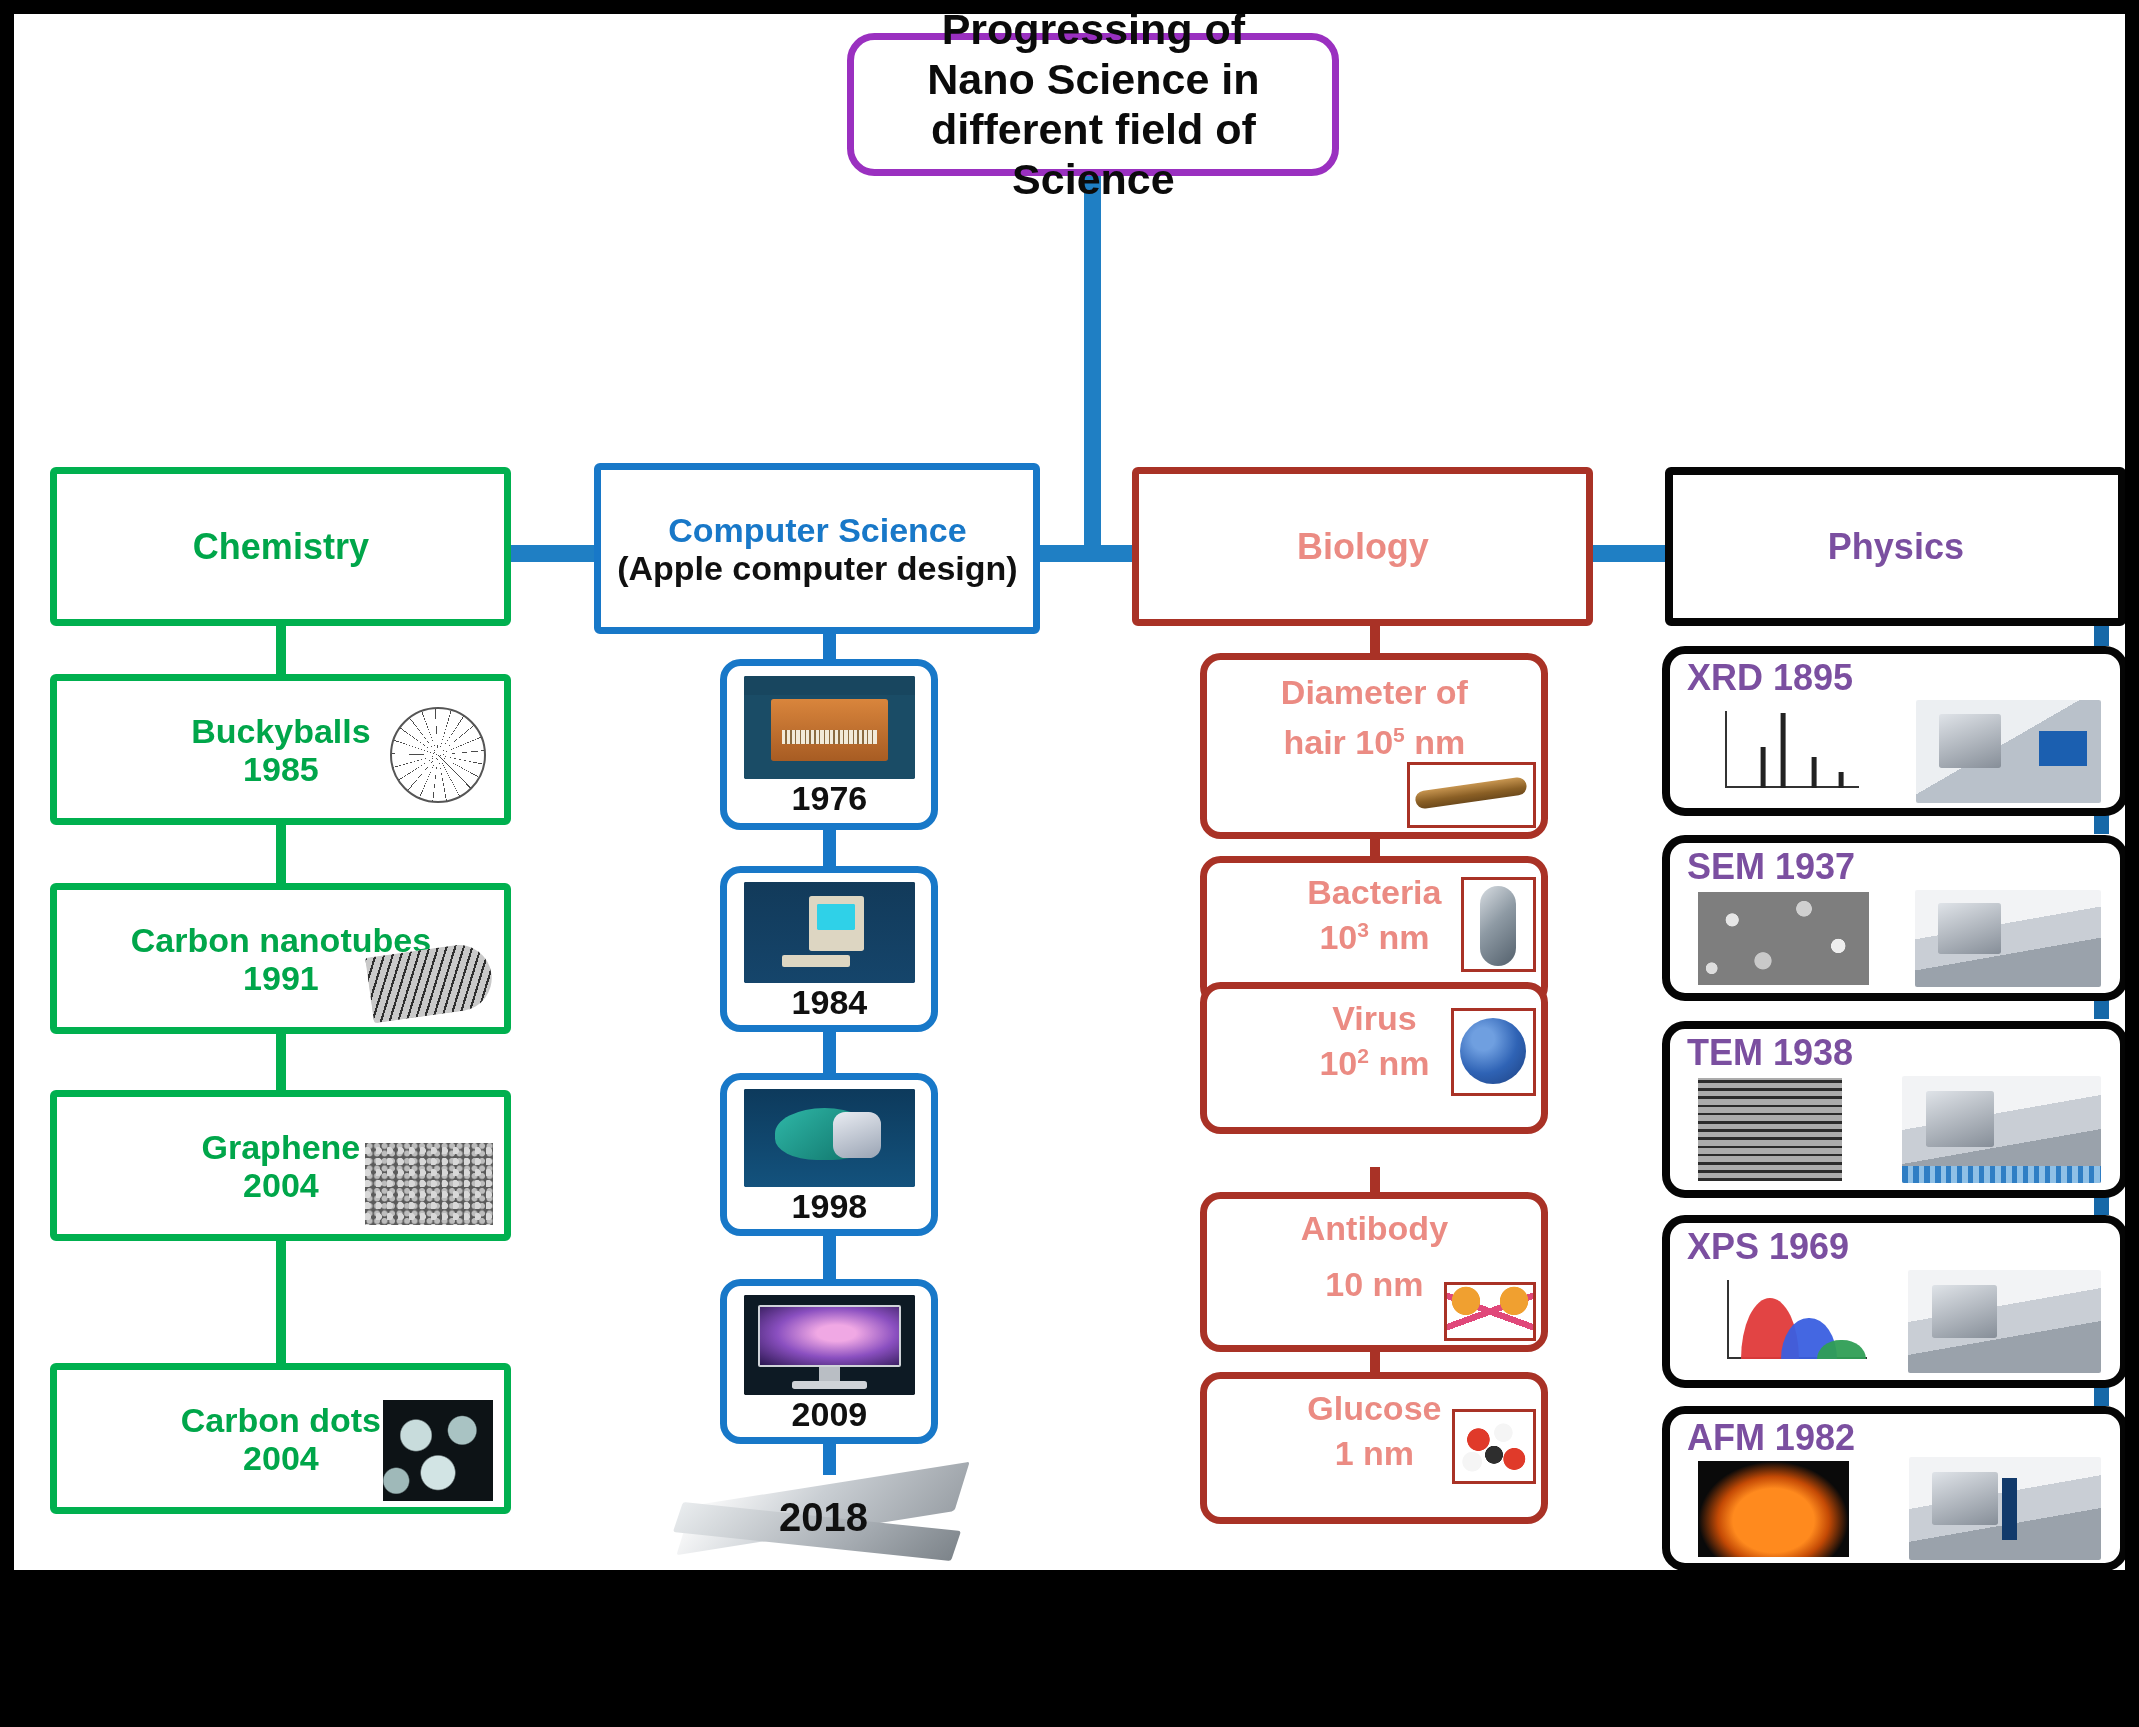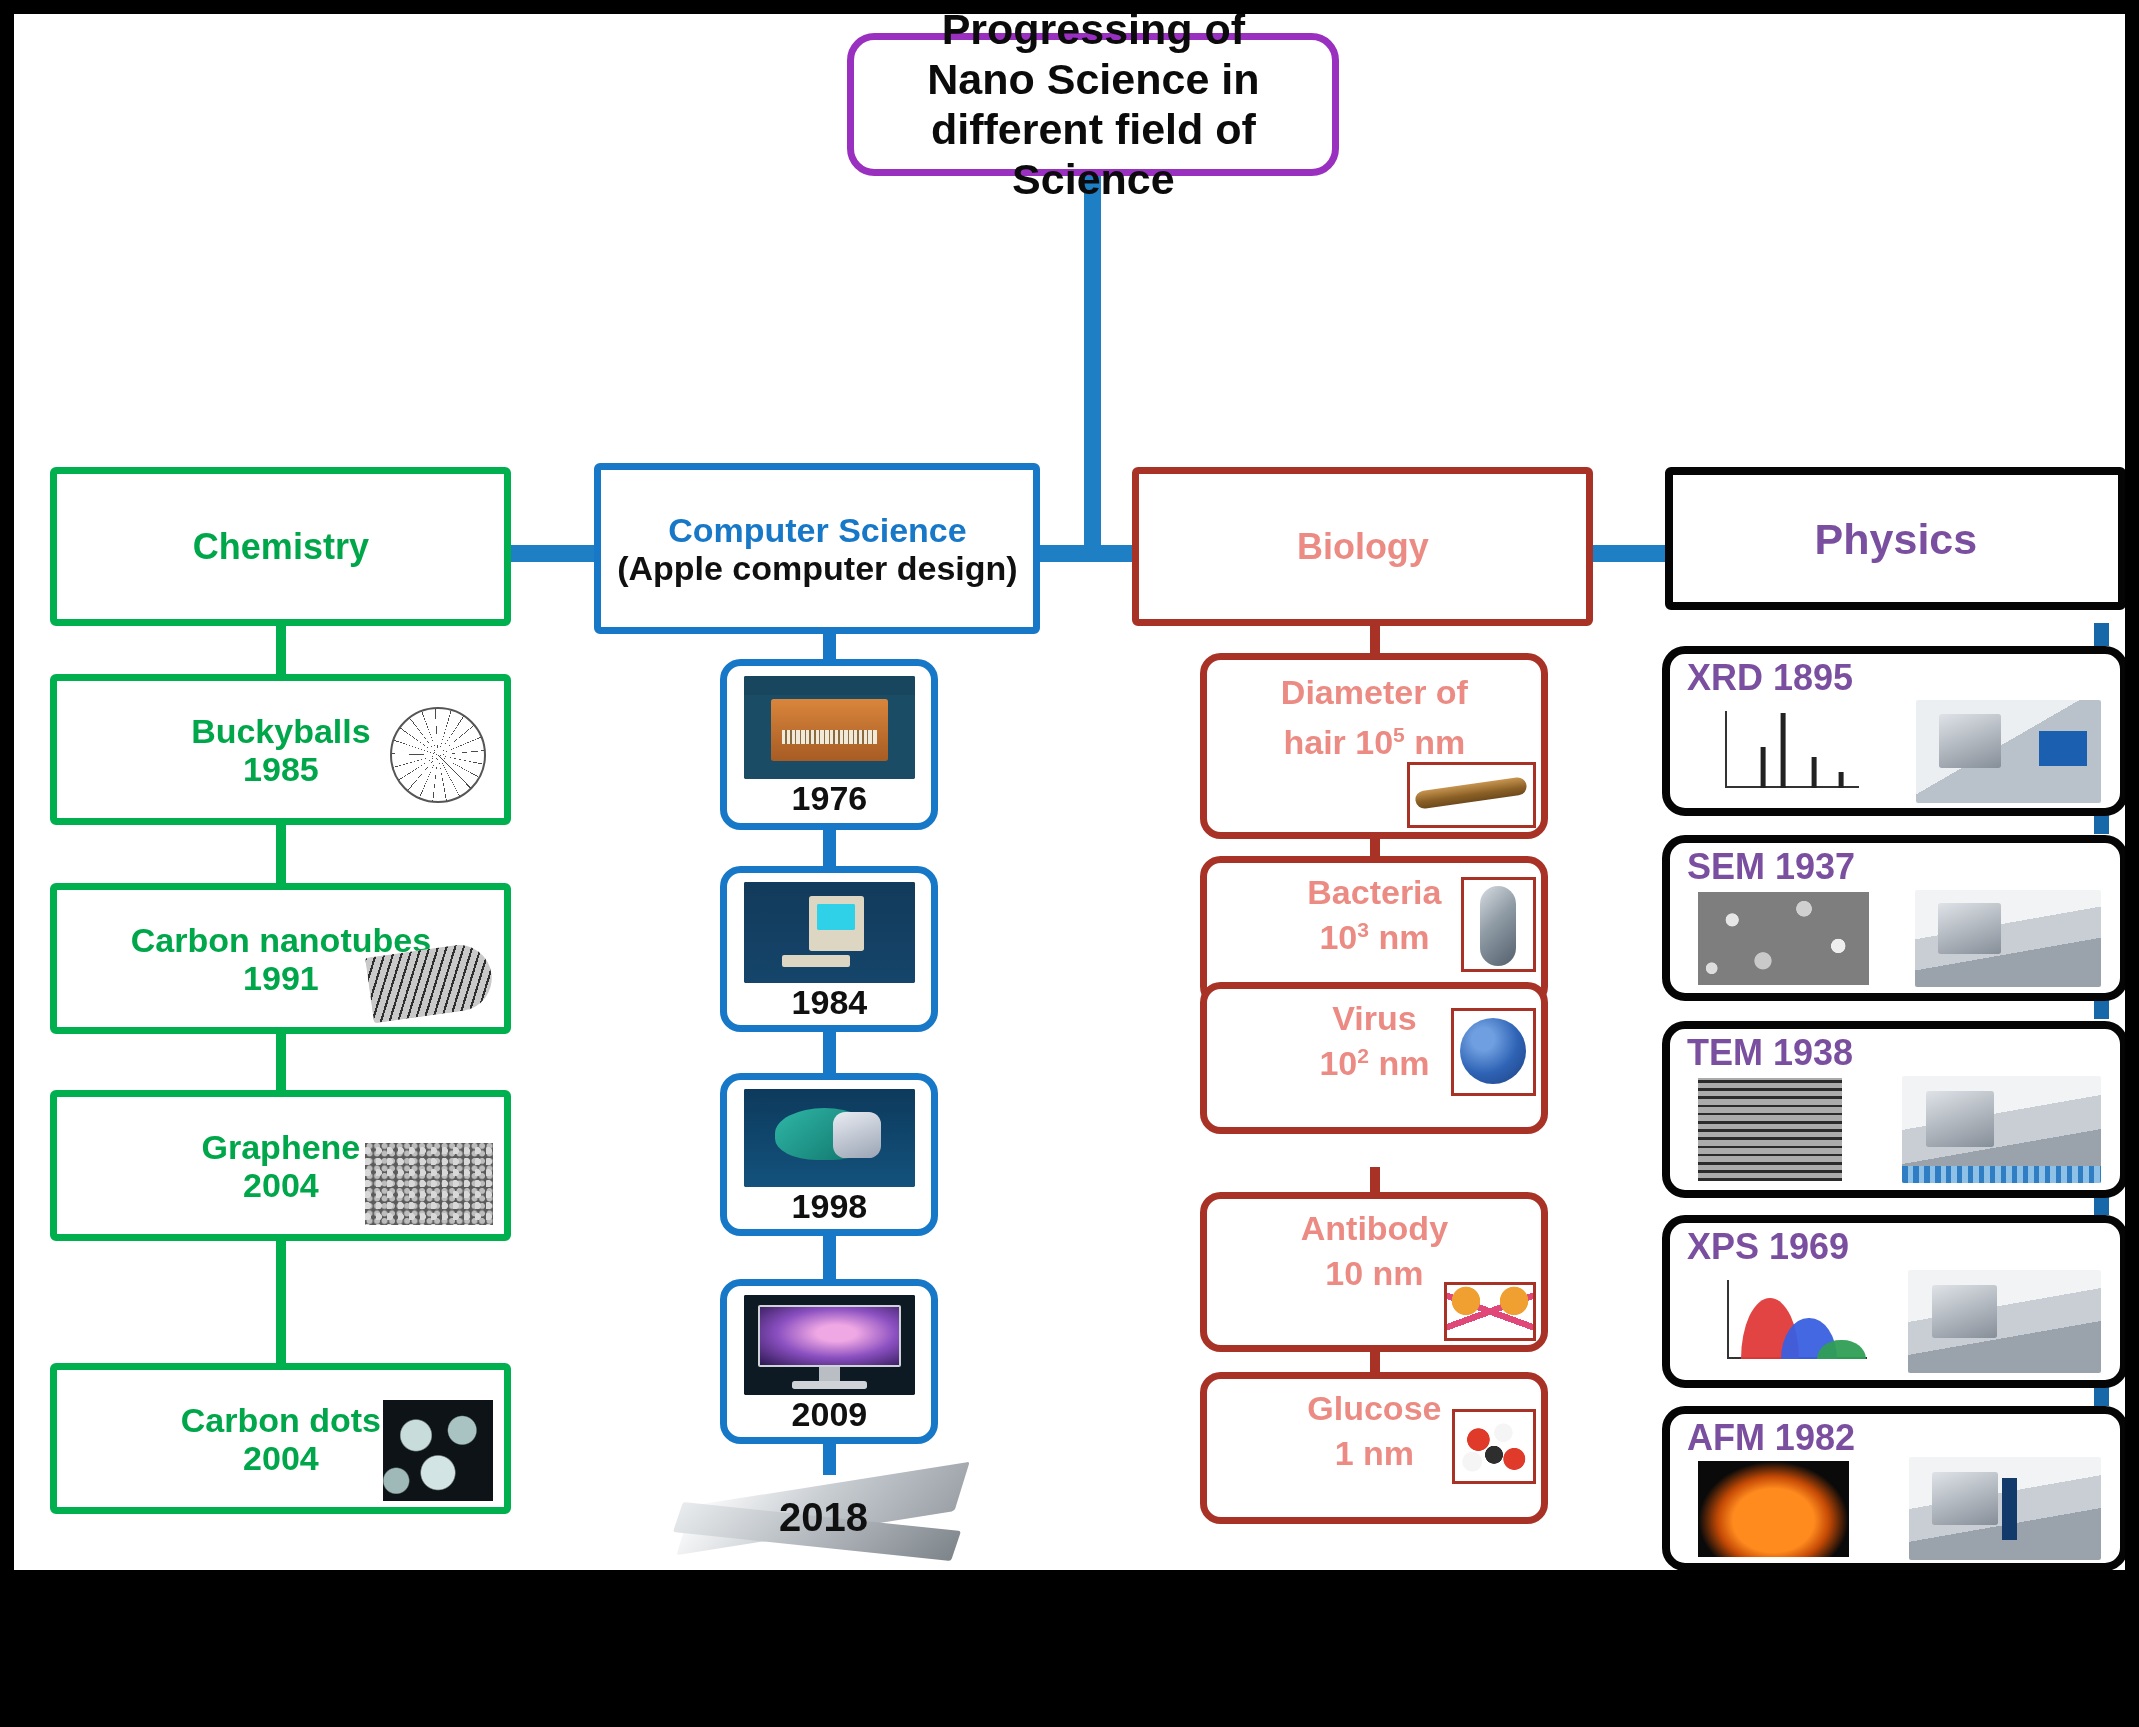--- a/index.html
+++ b/index.html
@@ -91,33 +91,33 @@
   .bio { border-color: #A93226; border-width: 7.5px; color: #EB8B83; font-weight: bold; }
   #bio-head { left: 1118px; top: 453px; width: 461px; height: 159px; font-size: 36px; }
   .bio-item {
     left: 1186px; width: 348px; border-radius: 20.6px;
     font-size: 34px; padding: 4.1px 9.6px 4.1px;
     align-items: flex-start; justify-content: flex-start;
   }
   #bio-1 { top: 639px;  height: 186px; }
   #bio-2 { top: 842px; height: 151px; }
   #bio-3 { top: 968px; height: 152px; }
-  #bio-4 { top: 1178px; height: 160px; }
+  #bio-4 { top: 1178px; height: 160px; gap: 11px; }
   #bio-5 { top: 1358px; height: 152px; }
   .vline-red { position: absolute; left: 1356px; width: 9.6px; background: #A93226; z-index: 1; }
   .bio-text { width: 100%; text-align: center; }
   .bio-img {
     position: absolute; right: 5.5px; bottom: 4.1px;
     border: 3.4px solid #A93226; background: #fff; overflow: hidden;
   }
 
   
   .phy { border-color: #050505; border-width: 8.2px; }
-  #phy-head { left: 1651px; top: 453px; width: 461px; height: 143px;
-              font-size: 43px; font-weight: bold; color: #7B4FA0; }
+  #phy-head { left: 1651px; top: 453px; width: 461px; height: 159px;
+              font-size: 36px; font-weight: bold; color: #7B4FA0; }
   .phy-item {
     left: 1648px; width: 466px; border-color: #050505; border-width: 8.2px;
     border-radius: 23px; align-items: flex-start; justify-content: flex-start;
     padding: 5.5px 8.2px 5.5px 16.5px;
   }
   #phy-1 { top: 632px;  height: 170px; }
   #phy-2 { top: 821px; height: 166px; }
   #phy-3 { top: 1007px; height: 177px; }
   #phy-4 { top: 1201px; height: 173px; }
   #phy-5 { top: 1392px; height: 165px; }

